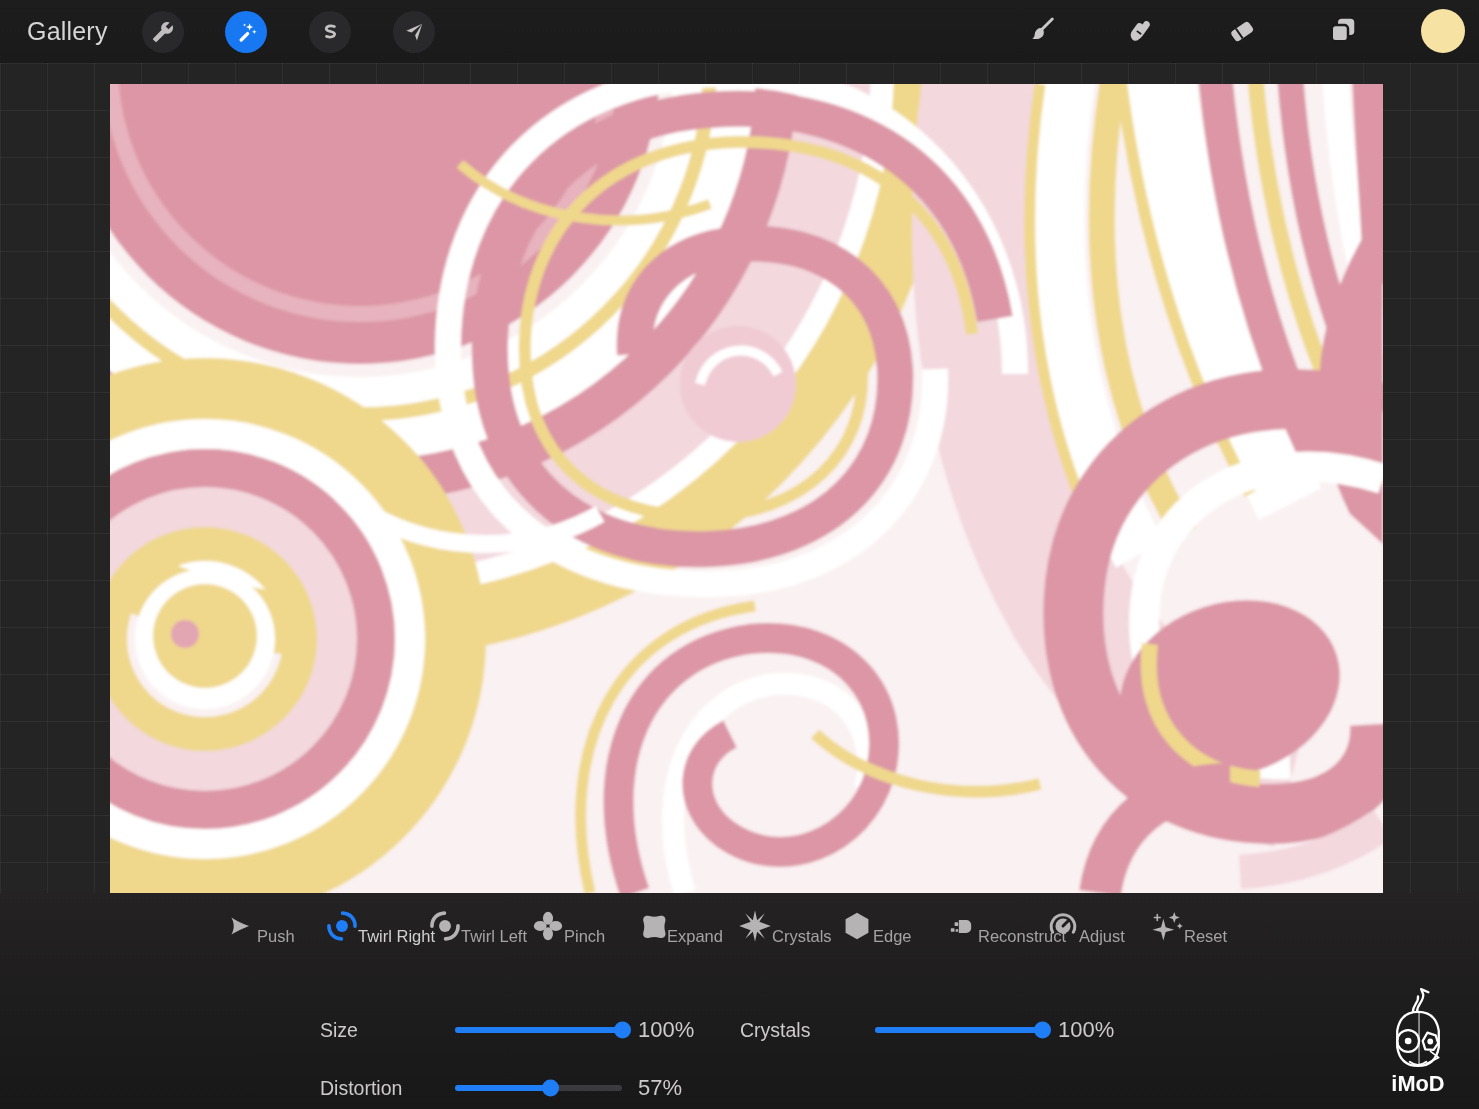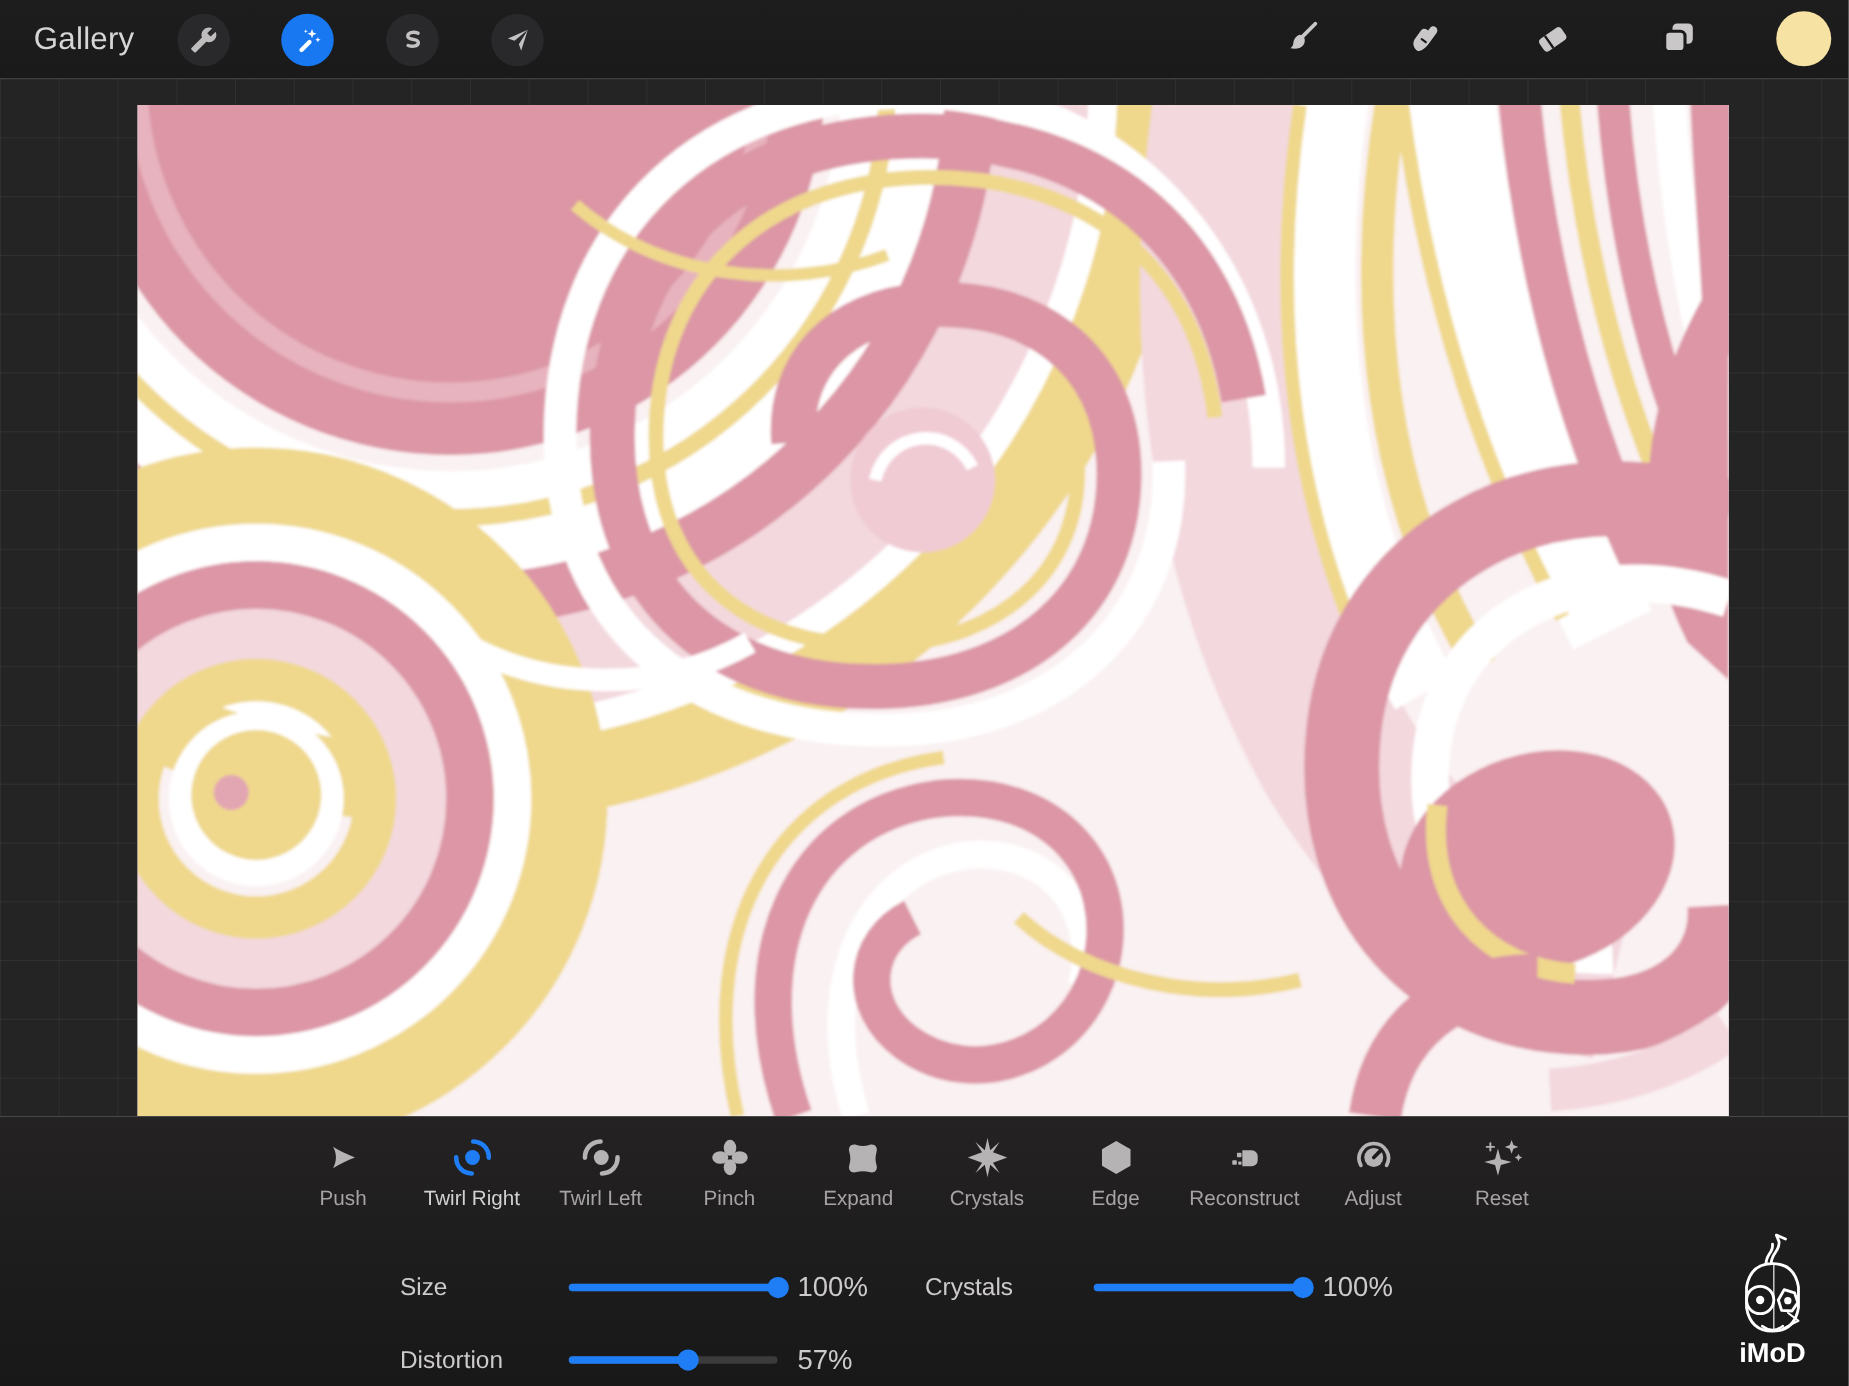--- a/index.html
+++ b/index.html
@@ -1,19 +1,19 @@
 <!DOCTYPE html>
 <html><head>
 <meta charset="utf-8">
 <style>
   html,body{margin:0;padding:0;background:#000;}
   *{box-sizing:border-box;}
   .app{
     position:relative;width:1479px;height:1109px;overflow:hidden;
-    background:#e5e5e5;
+    background:#ec4899;
     font-family:"Liberation Sans","DejaVu Sans",sans-serif;
     -webkit-font-smoothing:antialiased;
   }
   
   .topbar{
     position:absolute;left:0;top:0;width:1479px;height:63px;
     background:linear-gradient(180deg,#1d1d1e,#1a1a1b);
     z-index:30;
   }
   .gallery-btn{
@@ -47,21 +47,21 @@
   }
   .canvas svg{display:block;width:100%;height:100%;}
   
   .bottombar{
     position:absolute;left:0;top:893px;width:1479px;height:216px;
     background:linear-gradient(180deg,#242223 0%,#1d1c1d 60%,#191819 100%);
     z-index:20;
   }
   .modes{position:absolute;left:223px;top:13px;display:flex;}
   .mode-btn{
-    width:103px;display:flex;flex-direction:column;align-items:center;
+    width:103px;display:flex;align-items:flex-end;
   }
   .mode-icon{height:40px;display:flex;align-items:center;justify-content:center;color:#b5b3b4;}
   .mode-btn.selected .mode-icon{color:#1f7ef6;}
   .mode-label{margin-top:4px;font-size:16.5px;color:#a5a3a4;white-space:nowrap;}
   .mode-btn.selected .mode-label{color:#d2d1d2;}
   .slider-g{position:absolute;height:26px;display:flex;align-items:center;}
   .slider-label{width:120px;text-align:left;font-size:19.5px;color:#cdcacb;flex:none;}
   .slider-track{
     position:relative;width:167px;height:5.5px;border-radius:3px;background:#3b3b3d;
     margin-left:15px;flex:none;

